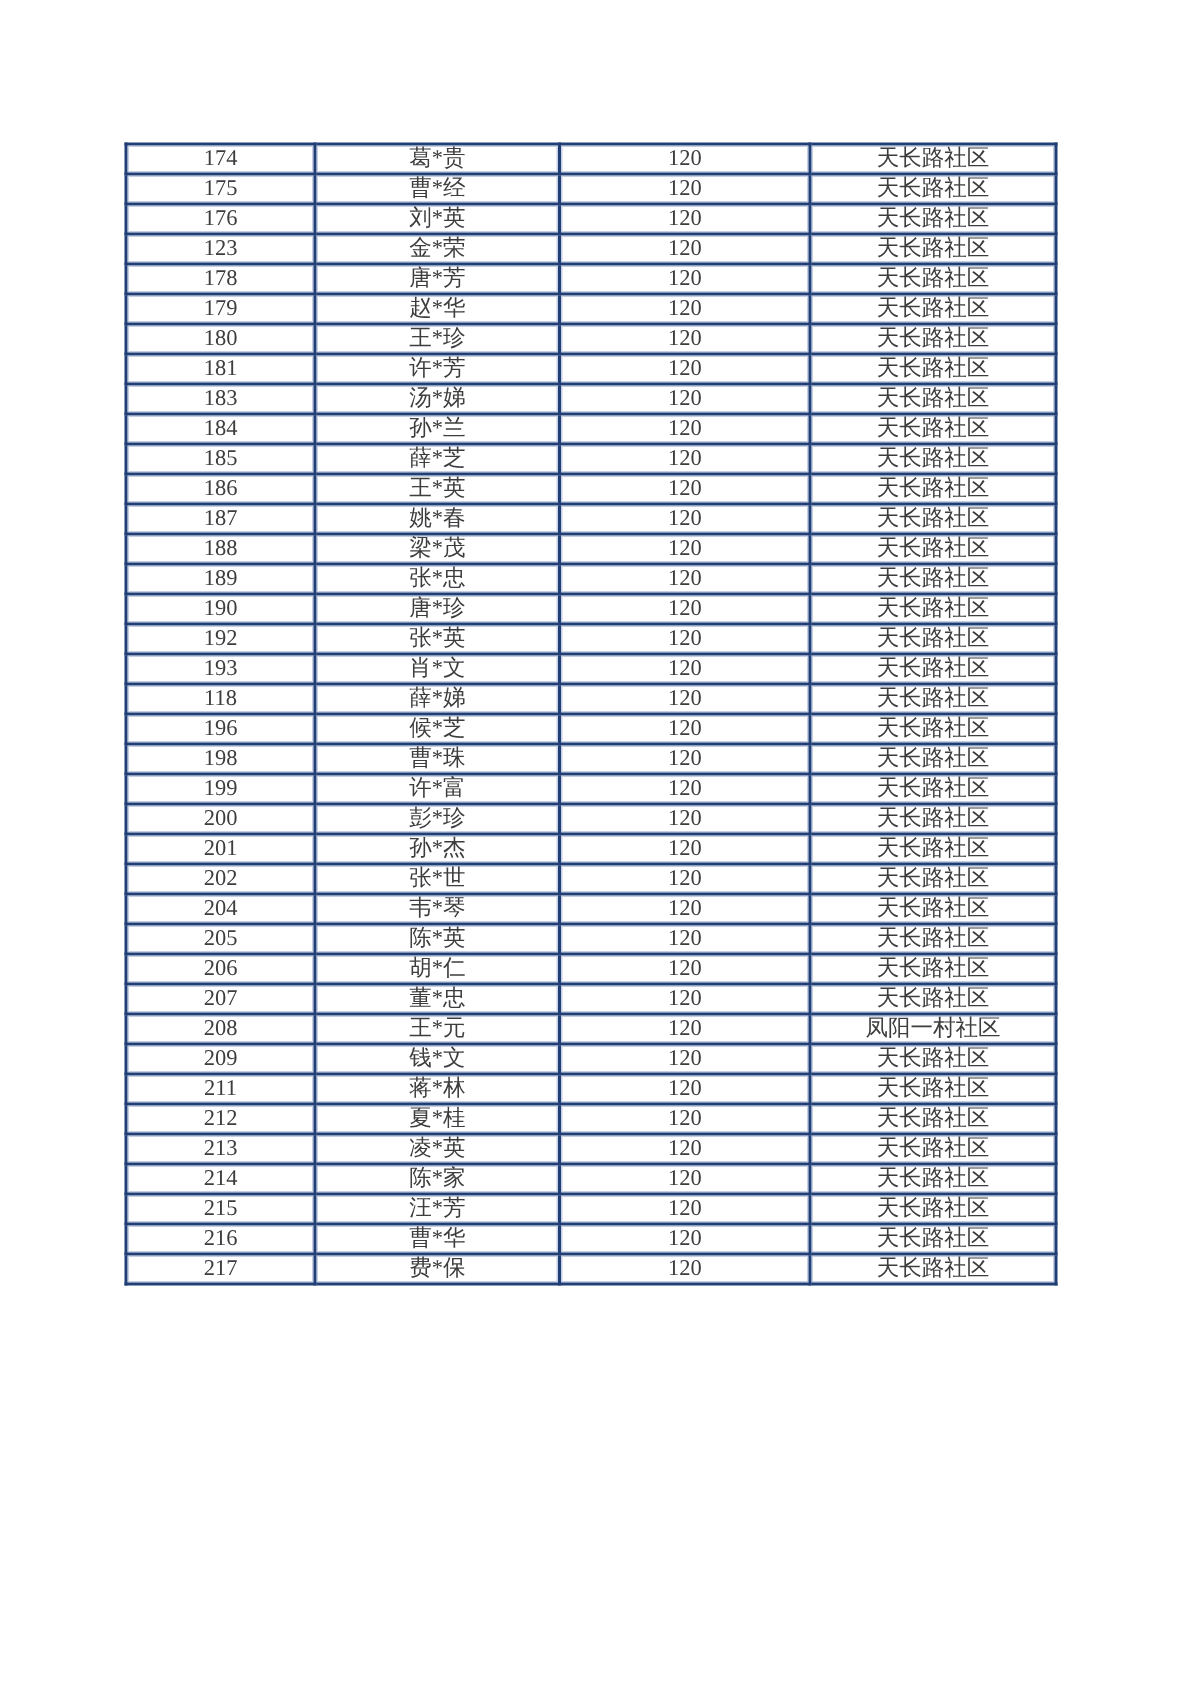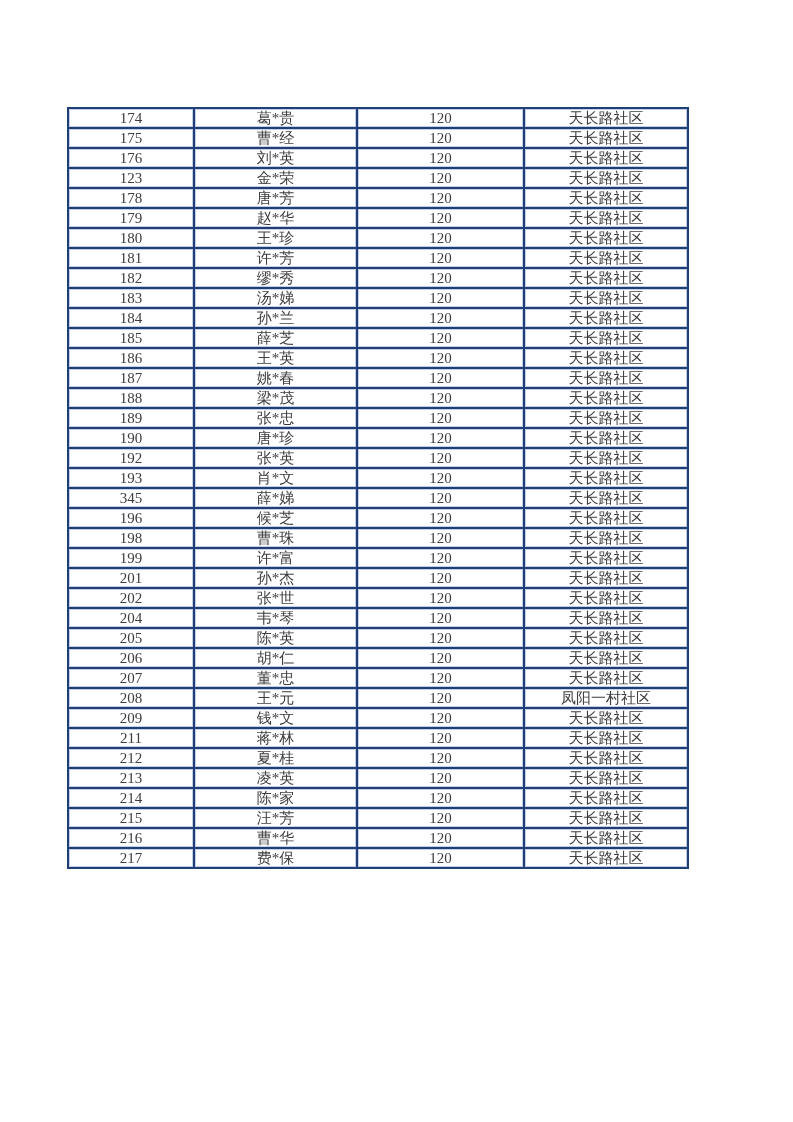--- a/index.html
+++ b/index.html
@@ -18,26 +18,25 @@
   }
   .page {
     position: relative;
     width: 793px;
     height: 1122px;
     background: var(--page-bg);
     overflow: hidden;
   }
   table.record {
     position: absolute;
-    left: 67px;
+    left: 83px;
     top: 95px;
     width: 620px;
     border-collapse: collapse;
     table-layout: fixed;
-    margin-top: 12px;
   }
   table.record td {
     border: 2px solid var(--border-color);
     
     box-shadow: inset 1px 1px 0 var(--light-line), inset -1px -1px 0 var(--light-line);
     height: 18.8px;
     padding: 0 2px;
     text-align: center;
     vertical-align: middle;
     font-size: 15px;
@@ -101,26 +100,20 @@
     <td>120</td>
     <td>天长路社区</td>
   </tr>
         <tr>
     <td>181</td>
     <td>许*芳</td>
     <td>120</td>
     <td>天长路社区</td>
   </tr>
         <tr>
-    <td>182</td>
-    <td>缪*秀</td>
-    <td>120</td>
-    <td>天长路社区</td>
-  </tr>
-        <tr>
     <td>183</td>
     <td>汤*娣</td>
     <td>120</td>
     <td>天长路社区</td>
   </tr>
         <tr>
     <td>184</td>
     <td>孙*兰</td>
     <td>120</td>
     <td>天长路社区</td>
@@ -167,40 +160,46 @@
     <td>120</td>
     <td>天长路社区</td>
   </tr>
         <tr>
     <td>193</td>
     <td>肖*文</td>
     <td>120</td>
     <td>天长路社区</td>
   </tr>
         <tr>
-    <td>345</td>
+    <td>118</td>
     <td>薛*娣</td>
     <td>120</td>
     <td>天长路社区</td>
   </tr>
         <tr>
     <td>196</td>
     <td>候*芝</td>
     <td>120</td>
     <td>天长路社区</td>
   </tr>
         <tr>
     <td>198</td>
     <td>曹*珠</td>
     <td>120</td>
     <td>天长路社区</td>
   </tr>
         <tr>
     <td>199</td>
     <td>许*富</td>
+    <td>120</td>
+    <td>天长路社区</td>
+  </tr>
+        <tr>
+    <td>200</td>
+    <td>彭*珍</td>
     <td>120</td>
     <td>天长路社区</td>
   </tr>
         <tr>
     <td>201</td>
     <td>孙*杰</td>
     <td>120</td>
     <td>天长路社区</td>
   </tr>
         <tr>

